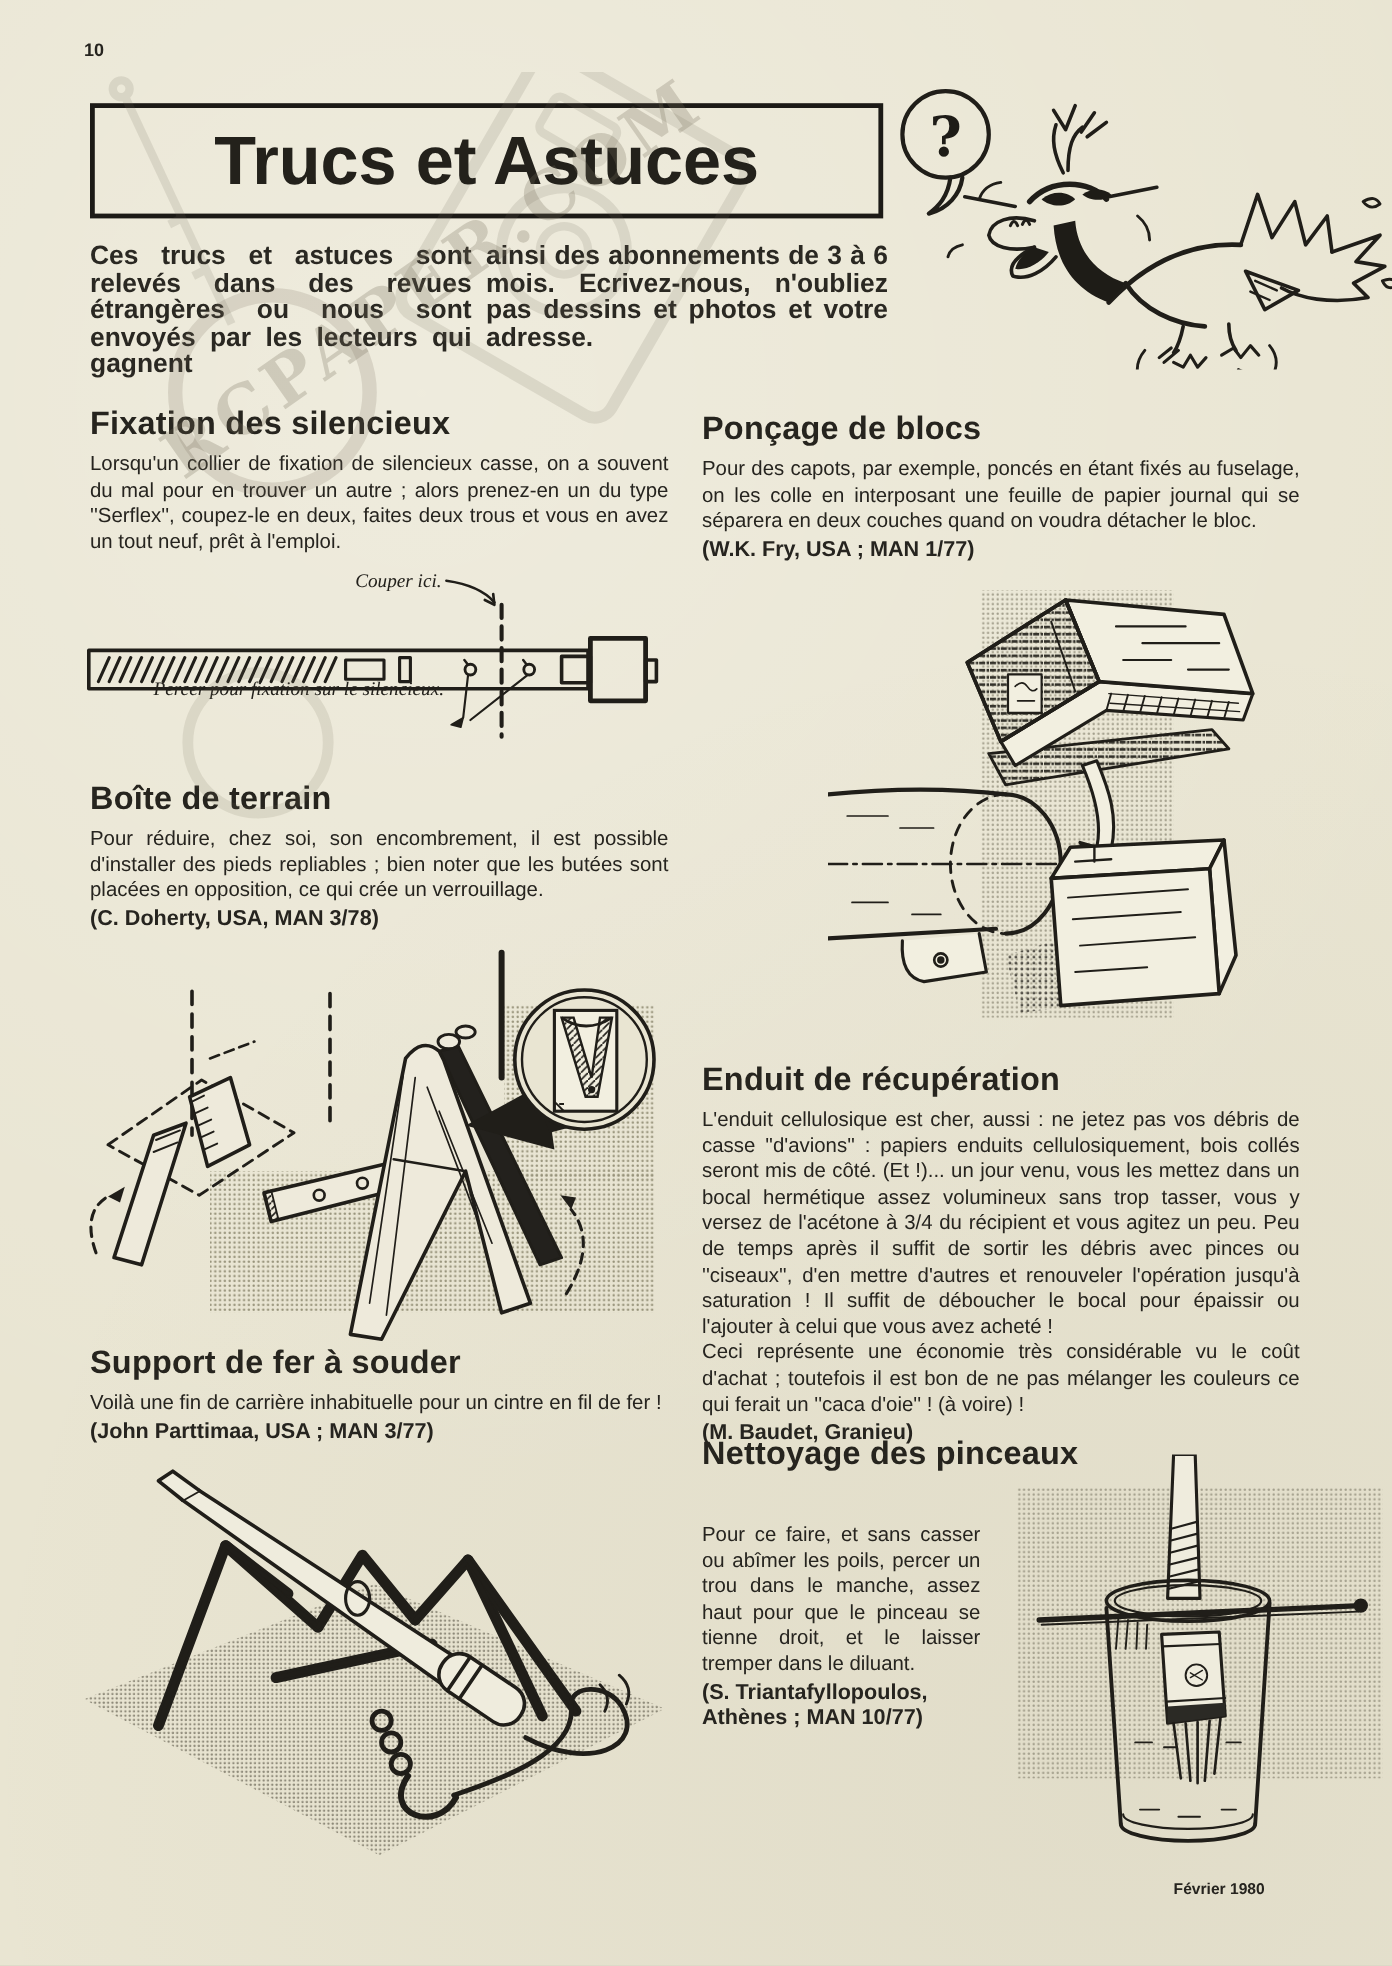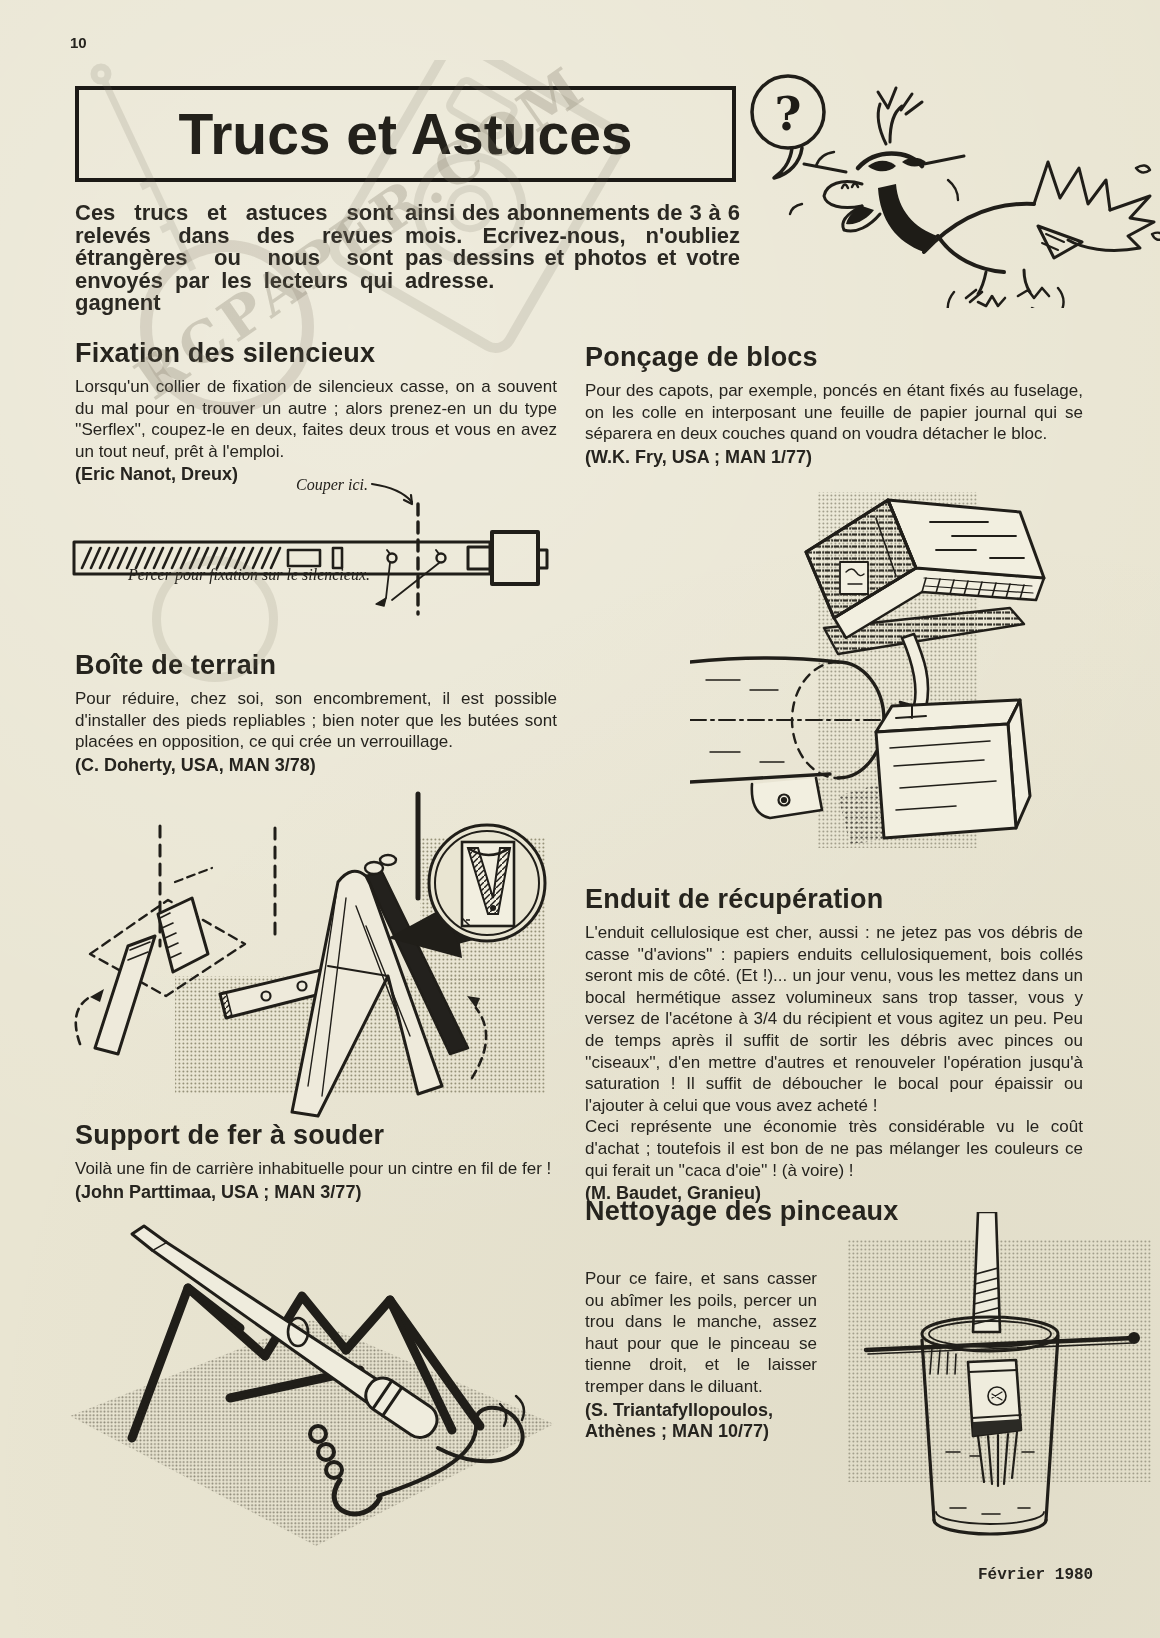--- a/index.html
+++ b/index.html
@@ -15,21 +15,21 @@
   .titlebox{
     left:75px;top:86px;width:653px;height:88px;border:4px solid #1c1a16;
     display:flex;align-items:center;justify-content:center;
   }
   .title{font-size:57px;font-weight:bold;letter-spacing:0px;color:#23211b;position:relative;z-index:2;}
   .intro{font-weight:bold;font-size:22px;line-height:22.5px;text-align:justify;color:#2a2822;}
   .h2{font-size:27px;font-weight:bold;letter-spacing:.2px;margin:0;color:#26241e;}
   .body{font-size:17px;line-height:21.6px;text-align:justify;margin:7px 0 0;}
   .credit{font-size:18px;font-weight:bold;line-height:21px;margin:2px 0 0;}
   .lbl{font-family:"Liberation Serif","DejaVu Serif",serif;font-style:italic;font-size:16px;color:#23211c;white-space:nowrap;}
-  .footer{font-weight:bold;font-size:16px;font-family:Liberation Mono, monospace;}
+  .footer{font-weight:bold;font-size:13px;}
   .wm-text{
     font-family:"DejaVu Serif",serif;font-weight:bold;font-size:56px;letter-spacing:5px;
     color:rgba(115,108,88,.26);transform:rotate(-35deg);transform-origin:0 50%;
     pointer-events:none;z-index:6;white-space:nowrap;
   }
   .wm-circle{border:12px solid rgba(115,108,88,.18);border-radius:50%;pointer-events:none;z-index:6;}
   .wm-circle2{border:9px solid rgba(115,108,88,.14);border-radius:50%;pointer-events:none;z-index:6;}
   svg{display:block;}
   .ink{stroke:#201e19;fill:none;stroke-linecap:round;stroke-linejoin:round;}
 </style>
@@ -93,21 +93,20 @@
     <path d="M124,150 C116,154 110,160 108,168 C118,170 130,162 136,154 Z" fill="#1e1c17"></path>
     <path d="M140,132 C142,164 158,186 186,196 L200,180 C176,172 160,154 158,128 Z" fill="#1e1c17"></path>
   </svg>
 
   <div class="abs intro" style="left:75px;top:202px;width:318px;">Ces trucs et astuces sont relevés dans des revues étrangères ou nous sont envoyés par les lecteurs qui gagnent</div>
   <div class="abs intro" style="left:405px;top:202px;width:335px;">ainsi des abonnements de 3 à 6 mois. Ecrivez-nous, n'oubliez pas dessins et photos et votre adresse.</div>
 
   <div class="abs" style="left:75px;top:338px;width:482px;">
     <h2 class="h2">Fixation des silencieux</h2>
     <p class="body">Lorsqu'un collier de fixation de silencieux casse, on a souvent du mal pour en trouver un autre ; alors prenez-en un du type ''Serflex'', coupez-le en deux, faites deux trous et vous en avez un tout neuf, prêt à l'emploi.</p>
-    <p class="credit">(Eric Nanot, Dreux)</p>
   </div>
 
   <svg class="abs" style="left:70px;top:468px;" width="490" height="152" viewBox="0 0 490 152">
     <g class="ink" stroke-width="3">
       <path d="M302,16 Q330,20 342,34" stroke-width="2.2"></path>
       <path d="M342,36 l-8,-4 m8,4 l-1,-9" stroke-width="2.2"></path>
       <line x1="348" y1="36" x2="348" y2="146" stroke-dasharray="11 7" stroke-width="3.4"></line>
       <rect x="4" y="74" width="416" height="32"></rect>
       <g stroke-width="2.6">
         <path d="M12,100 l9,-20 M21,100 l9,-20 M30,100 l9,-20 M39,100 l9,-20 M48,100 l9,-20 M57,100 l9,-20 M66,100 l9,-20 M75,100 l9,-20 M84,100 l9,-20 M93,100 l9,-20 M102,100 l9,-20 M111,100 l9,-20 M120,100 l9,-20 M129,100 l9,-20 M138,100 l9,-20 M147,100 l9,-20 M156,100 l9,-20 M165,100 l9,-20 M174,100 l9,-20 M183,100 l9,-20 M192,100 l9,-20 M201,100 l9,-20"></path>

